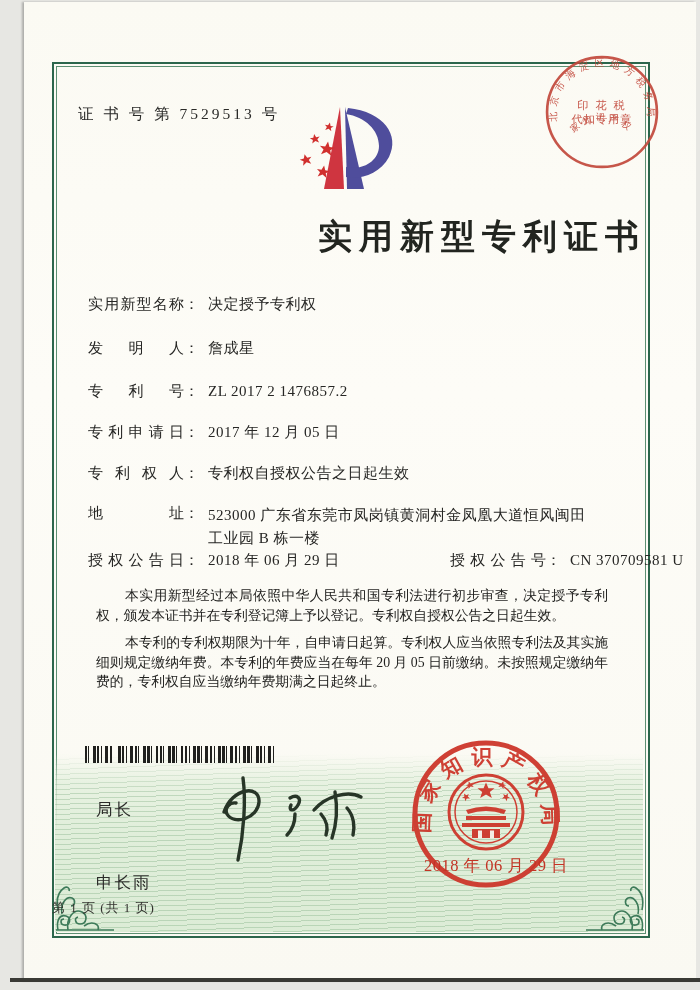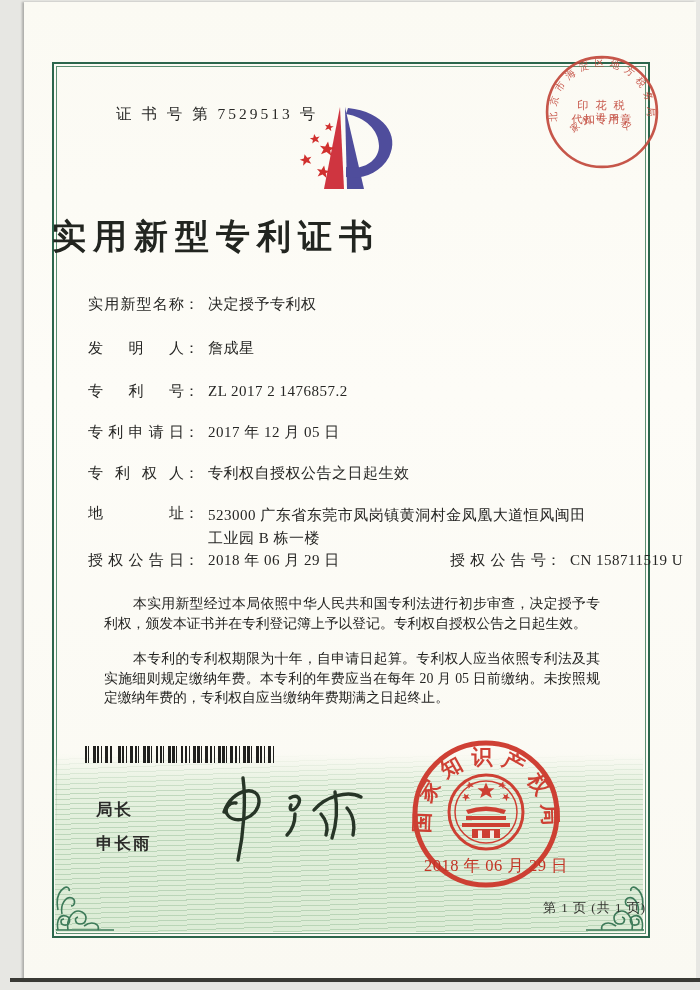--- a/index.html
+++ b/index.html
@@ -7,66 +7,66 @@
   .scan{position:relative;width:700px;height:990px;background:#e7e7e3;overflow:hidden;}
   .scan-edge-left{position:absolute;left:0;top:0;width:26px;height:990px;
     background:linear-gradient(90deg,#ececе8 0%,#d2d2ce 35%,#b9b9b5 70%,#9d9d99 100%);}
   .paper{position:absolute;left:24px;top:2px;width:672px;height:979px;
     background:linear-gradient(180deg,#fbfaf3 0%,#fdfcf7 40%,#faf9f2 100%);
     box-shadow:-2px 0 2px rgba(0,0,0,.25);}
   .paper-bottom-edge{position:absolute;left:10px;top:978px;width:690px;height:4px;background:#3a3a35;}
   .frame{position:absolute;left:52px;top:62px;width:594px;height:872px;border:2.5px solid #2c664c;}
   .frame::before{content:"";position:absolute;inset:2px;border:1px solid #5c8f72;}
 
-  .cert-no{position:absolute;left:78px;top:104px;font-size:15.5px;letter-spacing:3px;color:#2a2a28;margin-left:38px;}
+  .cert-no{position:absolute;left:78px;top:104px;font-size:15.5px;letter-spacing:3px;color:#2a2a28;}
 
   .logo{position:absolute;left:296px;top:101px;width:112px;height:102px;}
   .tax-stamp{position:absolute;left:543px;top:53px;width:118px;height:118px;opacity:.92;}
 
-  .title{position:absolute;left:52px;top:214px;width:594px;text-align:left;
+  .title{position:absolute;left:52px;top:214px;width:594px;text-align:right;
     font-size:34px;font-weight:600;letter-spacing:7px;color:#222520;}
 
   .fields{position:absolute;left:0;top:0;width:700px;font-size:15px;color:#262624;}
   .frow{position:absolute;left:88px;white-space:nowrap;}
   .lbl{display:inline-flex;justify-content:space-between;width:96px;vertical-align:top;}
   .colon{margin-right:9px;}
   .val{letter-spacing:.5px;}
   .addr-val{display:inline-block;white-space:normal;width:446px;line-height:22.5px;vertical-align:top;letter-spacing:.5px;}
   .grant-right{position:absolute;left:362px;top:0;white-space:nowrap;}
 
   .paras{position:absolute;left:88px;top:578px;width:528px;font-size:13.8px;line-height:19.6px;
     color:#222220;text-align:justify;}
-  .paras p{margin:16px;text-indent:2.1em;}
+  .paras p{margin:8px;text-indent:2.1em;}
 
   .band{position:absolute;left:55px;top:754px;width:588px;height:178px;overflow:hidden;}
   .band-bg{position:absolute;inset:0;
     background:linear-gradient(180deg,rgba(225,239,219,0) 0%,rgba(225,239,219,.75) 16%,#e0eeda 45%,#dcecd6 100%);}
   .band-lines{position:absolute;inset:0;
     background:repeating-linear-gradient(178deg,rgba(104,158,110,.30) 0 1px,rgba(0,0,0,0) 1px 5px);
     -webkit-mask-image:linear-gradient(180deg,transparent 0%,#000 22%);
     mask-image:linear-gradient(180deg,transparent 0%,#000 22%);}
 
   .flourish{position:absolute;width:62px;height:54px;}
   .flourish.fl-left{left:54px;top:880px;}
   .flourish.fl-right{left:584px;top:880px;transform:scaleX(-1);}
 
   .barcode{position:absolute;left:85px;top:746px;width:189px;height:17px;
     background:repeating-linear-gradient(90deg,#20201e 0 2px,transparent 2px 3.5px,#20201e 3.5px 4.5px,transparent 4.5px 8px,#20201e 8px 11px,transparent 11px 12.5px);}
 
   .director{position:absolute;left:96px;font-family:"Liberation Sans",sans-serif;
-    font-size:16.5px;font-weight:700;color:#2b2b29;letter-spacing:2px;}
+    font-size:16.5px;font-weight:400;color:#2b2b29;letter-spacing:2px;}
   .director-title{top:799px;}
-  .director-name{top:833px;text-align:center;}
+  .director-name{top:872px;text-align:center;}
   .signature{position:absolute;left:198px;top:772px;width:172px;height:92px;}
 
   .seal{position:absolute;left:408px;top:736px;width:156px;height:156px;opacity:.95;}
   .seal-date{position:absolute;left:414px;top:855px;width:164px;text-align:center;
     font-size:16.5px;color:#c33425;letter-spacing:.5px;white-space:nowrap;}
 
-  .page-footer{position:absolute;left:52px;top:899px;width:594px;text-align:right;
+  .page-footer{position:absolute;left:52px;top:899px;width:594px;text-align:left;
     font-size:13px;color:#33332f;letter-spacing:1px;}
 </style>
 </head>
 <body>
 
 <div class="scan">
   <div class="scan-edge-left"></div>
   <div class="paper"></div>
   <div class="frame"></div>
 
@@ -184,21 +184,21 @@
           <span>告</span>
           <span>日</span>
         </span><span class="colon">：</span><span class="val">2018 年 06 月 29 日</span>
       <span class="grant-right">
         <span class="lbl char-justify">
             <span>授</span>
             <span>权</span>
             <span>公</span>
             <span>告</span>
             <span>号</span>
-          </span><span class="colon">：</span><span class="val">CN 158711519 U</span>
+          </span><span class="colon">：</span><span class="val">CN 370709581 U</span>
       </span>
     </div>
   </div>
 
   <div class="paras">
     <p>本实用新型经过本局依照中华人民共和国专利法进行初步审查，决定授予专利权，颁发本证书并在专利登记簿上予以登记。专利权自授权公告之日起生效。</p>
     <p>本专利的专利权期限为十年，自申请日起算。专利权人应当依照专利法及其实施细则规定缴纳年费。本专利的年费应当在每年 20 月 05 日前缴纳。未按照规定缴纳年费的，专利权自应当缴纳年费期满之日起终止。</p>
   </div>
 
   <div class="barcode"></div>

